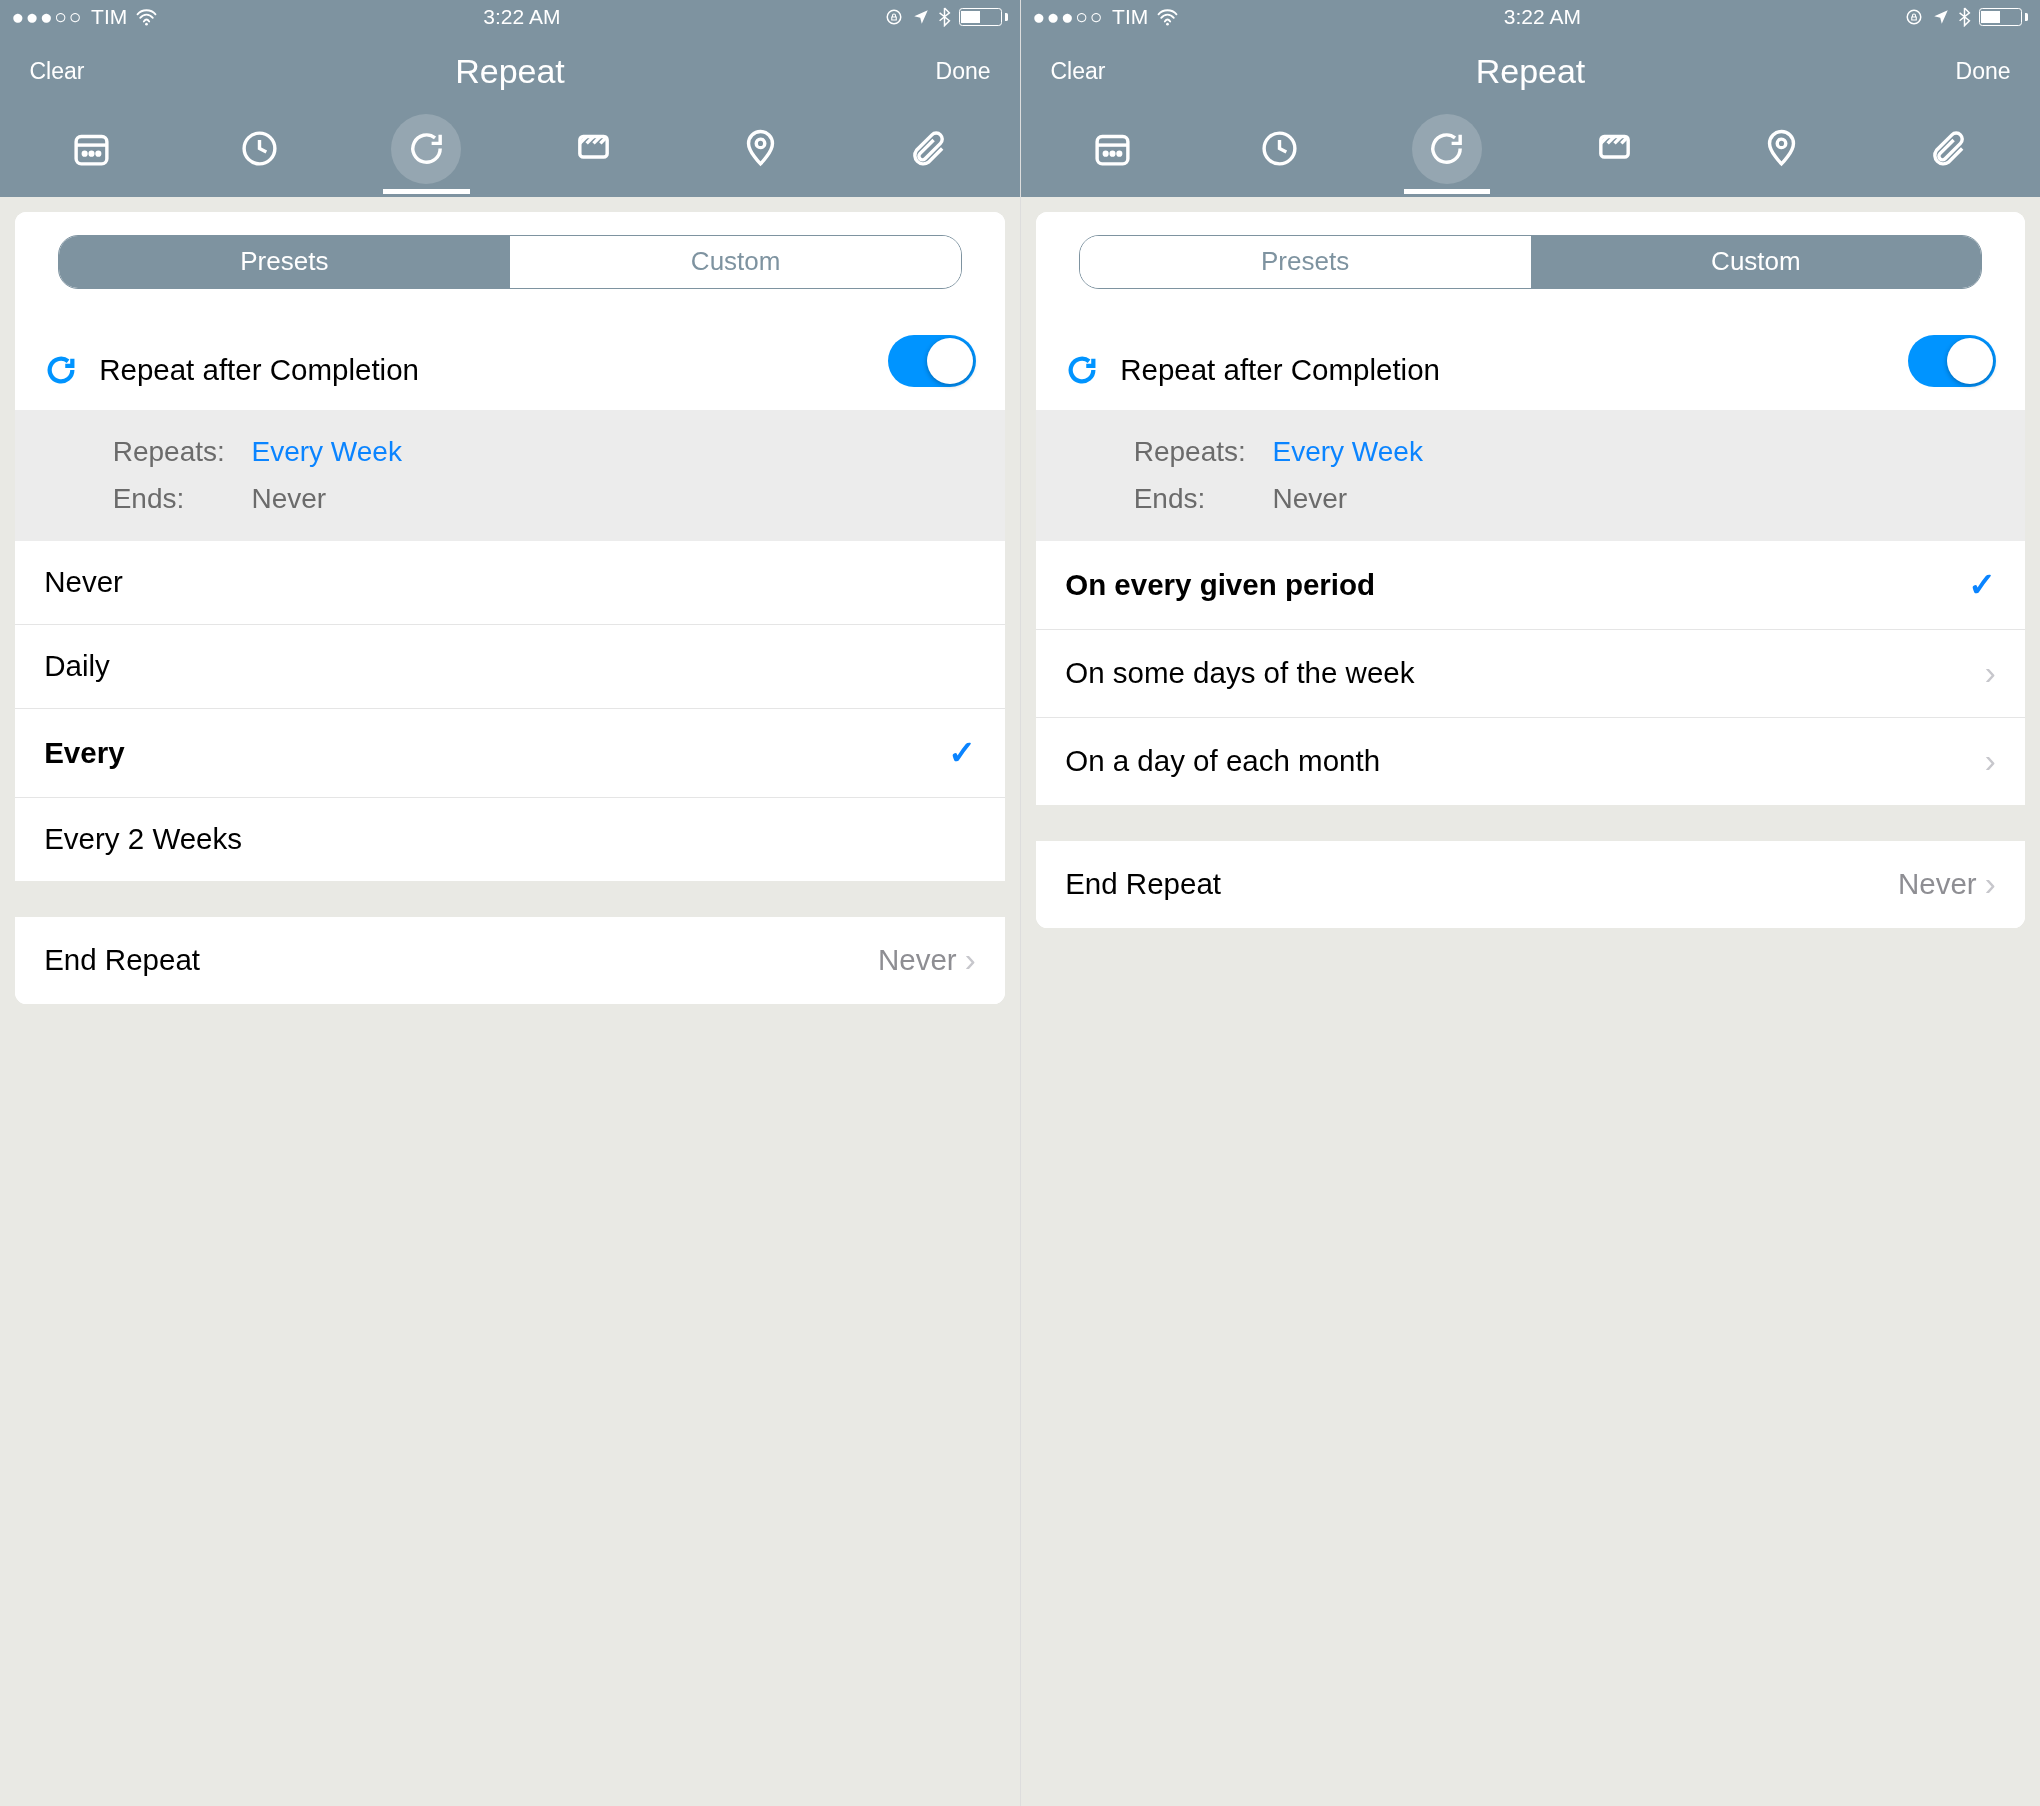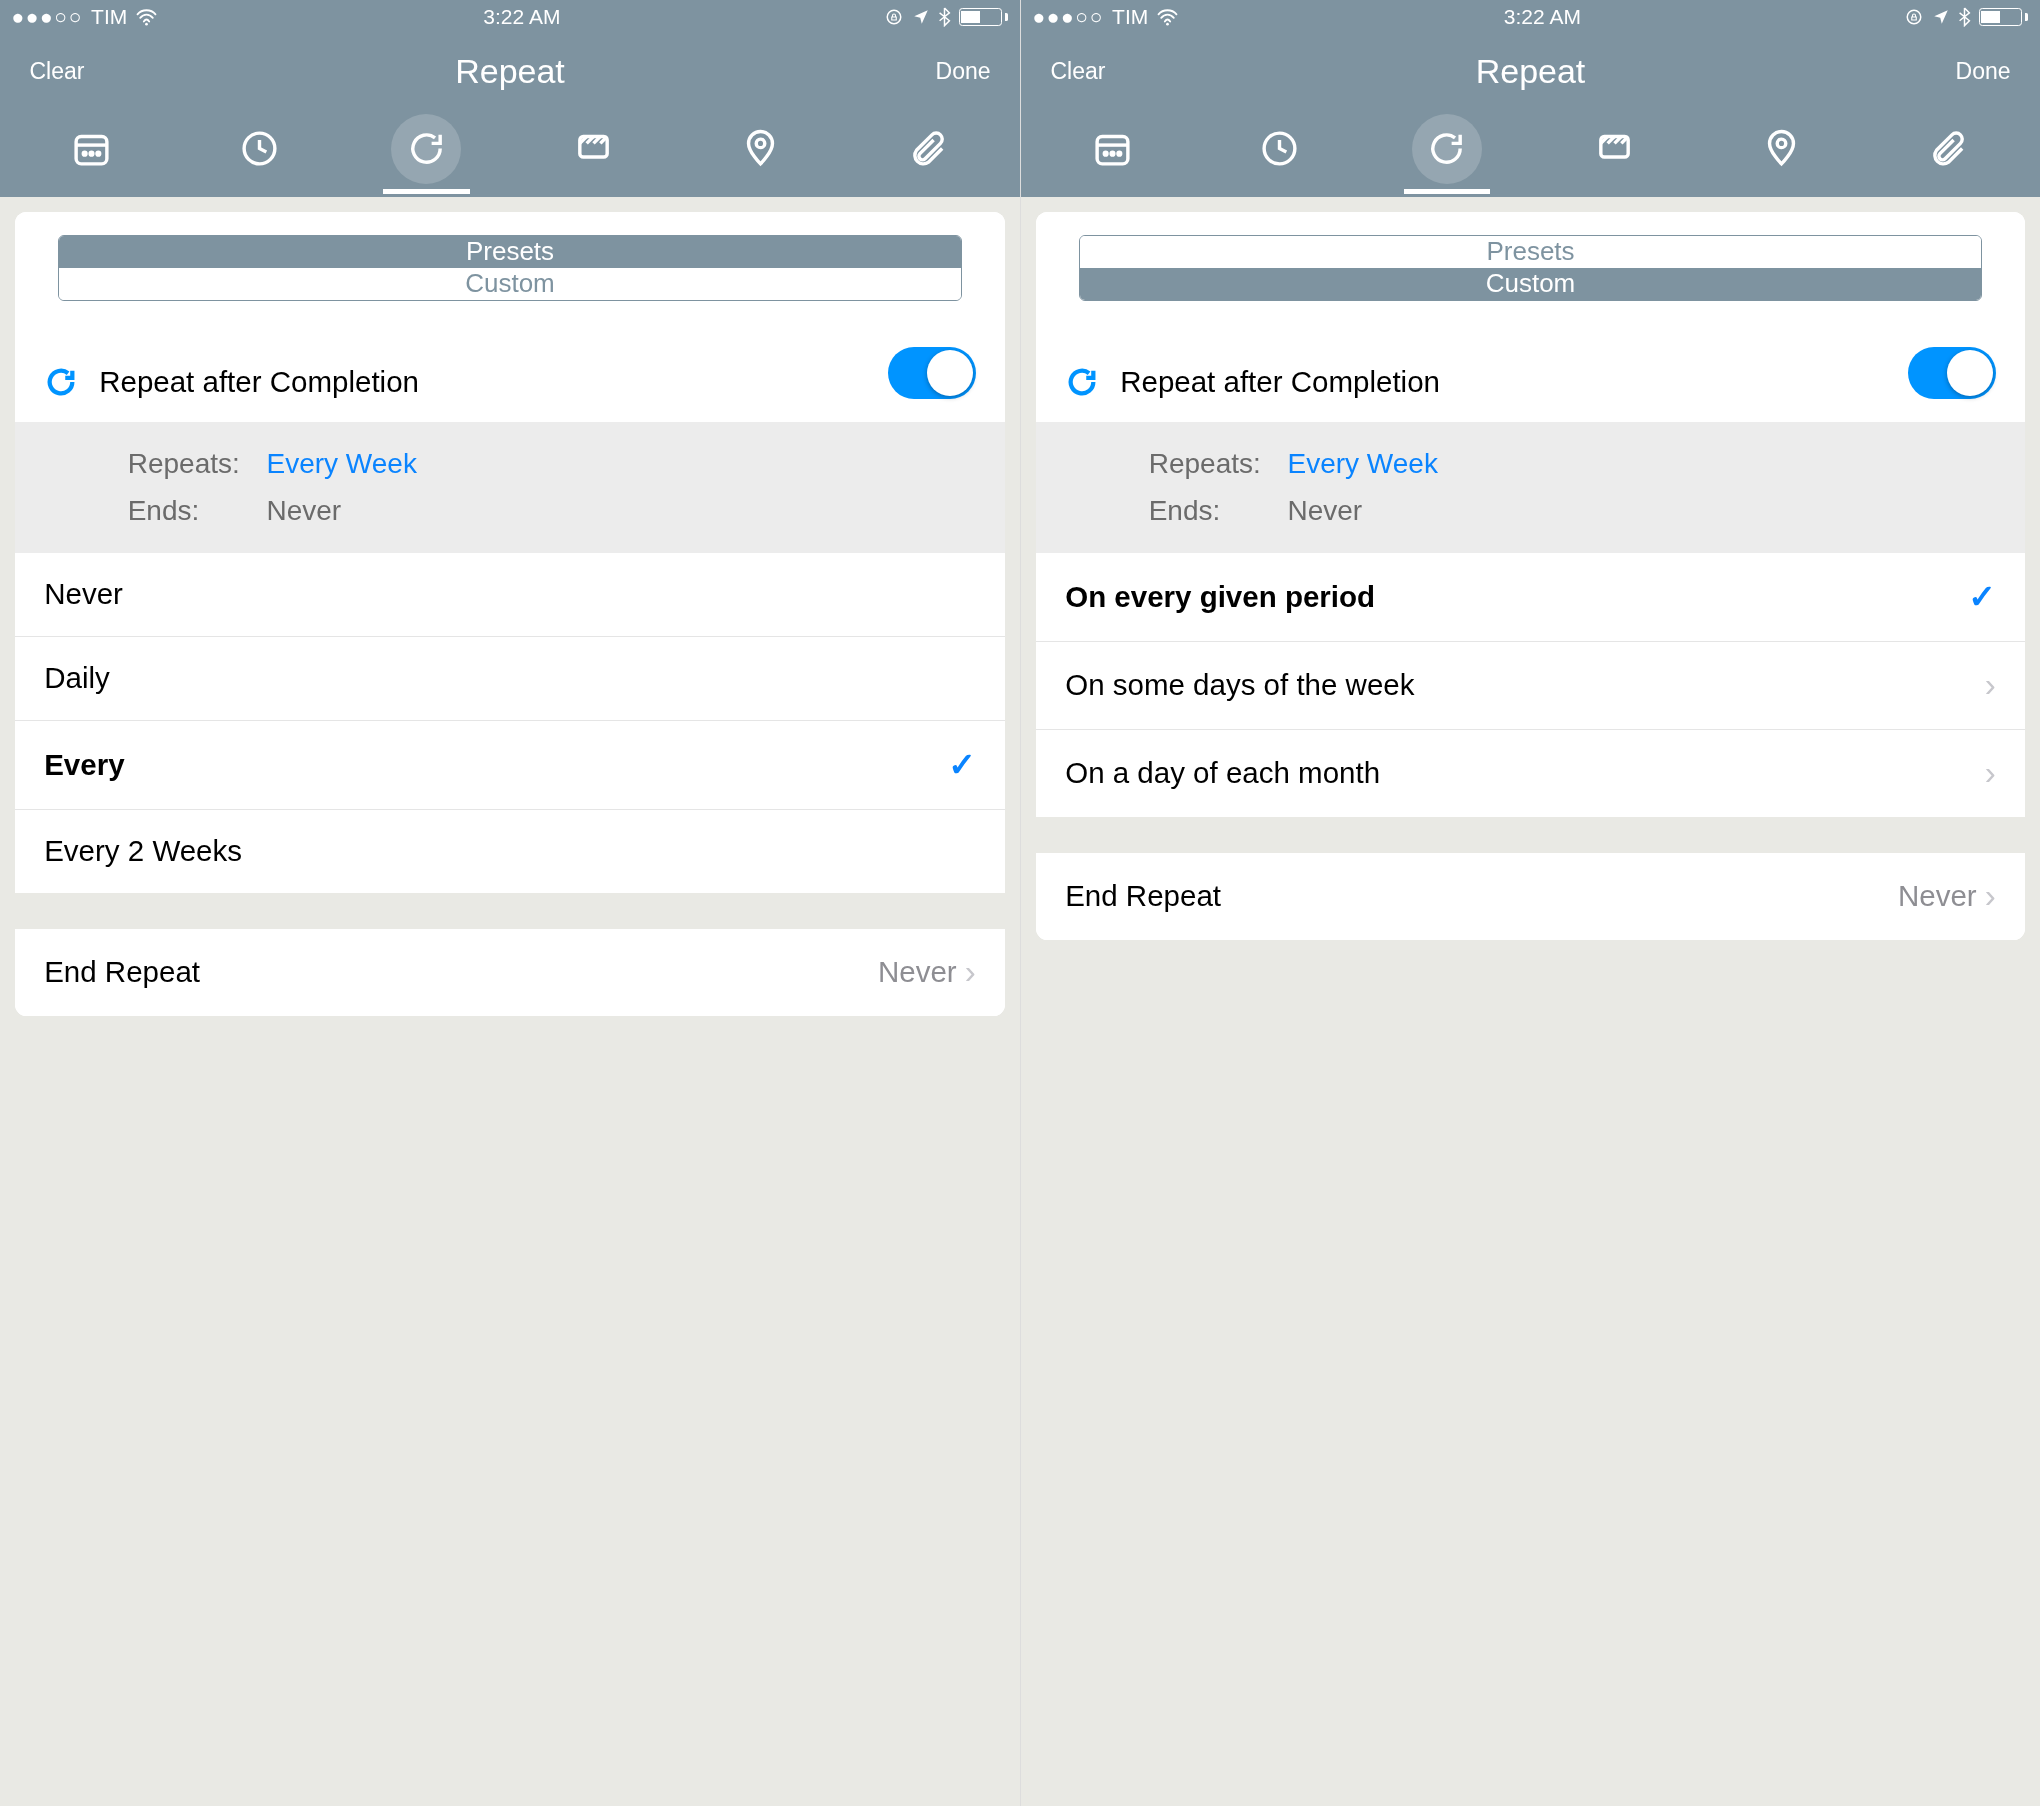--- a/index.html
+++ b/index.html
@@ -75,24 +75,23 @@
   .card {
     margin: 14.7px;
     background: #fff;
     border-radius: 11.5px;
     overflow: hidden;
   }
   .segwrap { padding: 23px 43px 23px 43px; background: #fff; }
   .seg {
     display: flex;
     border: 1.6px solid #7e93a0;
-    border-radius: 6px;
+    border-radius: 20px;
     overflow: hidden;
-    height: 66px;
-    flex-direction: column;
+    height: 54px;
   }
   .seg > div {
     flex: 1;
     display: flex; align-items: center; justify-content: center;
     font-size: 26px;
     color: #7e93a0;
     background: #fff;
   }
   .seg > div.sel { background: #7e93a0; color: #fff; }
   .row {
@@ -116,21 +115,21 @@
     width: 46px; height: 46px; border-radius: 50%;
     background: #fff; box-shadow: 0 1.6px 4.9px rgba(0,0,0,0.3);
   }
   .summary {
     background: #ececec;
     padding: 18px 29.5px 18px 98px;
     font-size: 28px;
     color: #6b6b6b;
     line-height: 1.7;
   }
-  .summary .lab { display: inline-block; width: 131px; margin-left: 15px; }
+  .summary .lab { display: inline-block; width: 131px; }
   .summary .link { color: #0a84ff; }
   .list { background: #fff; }
   .list .item {
     padding: 24.5px 29.5px;
     font-size: 29.5px;
     color: #000;
     border-bottom: 0.8px solid #e5e5e5;
     display: flex; align-items: center;
   }
   .list .item:last-child { border-bottom: none; }

